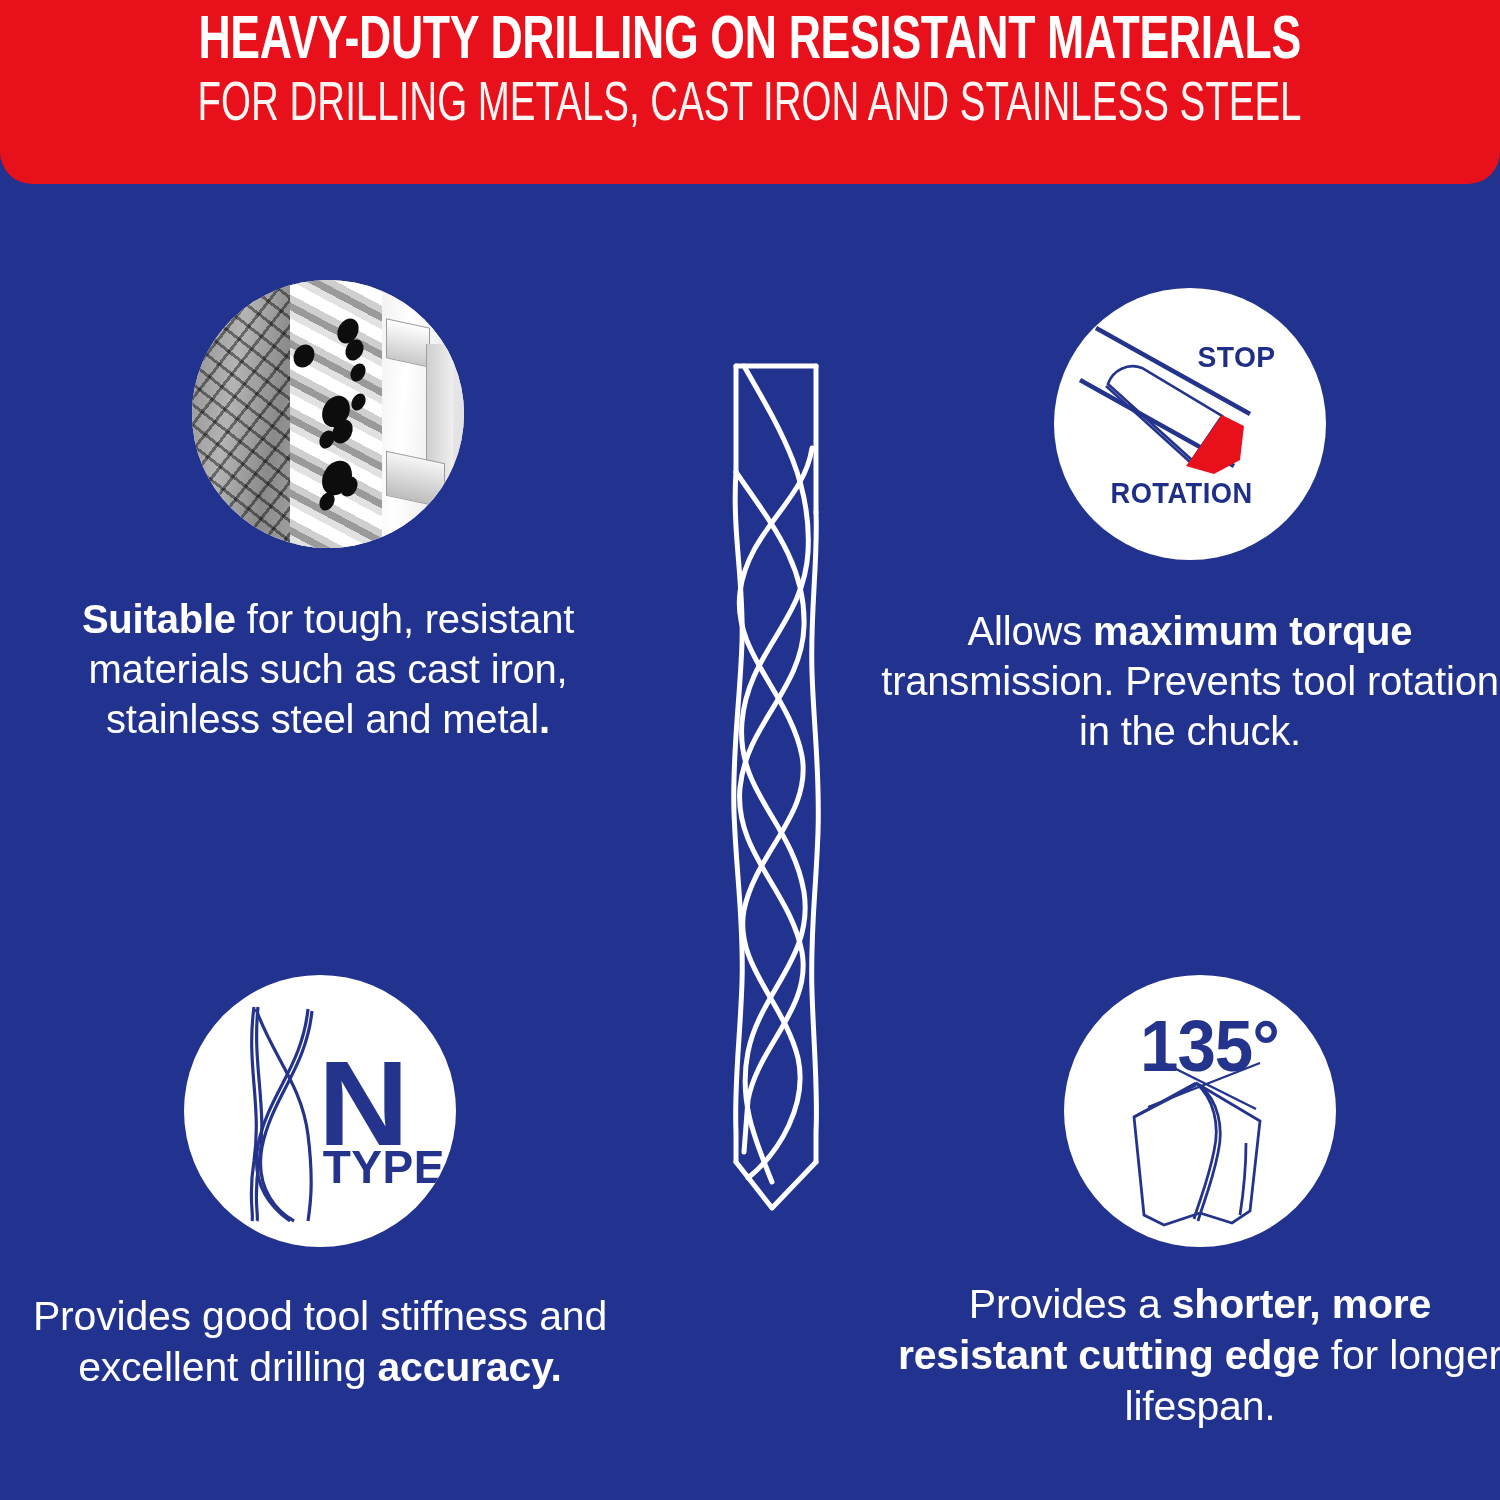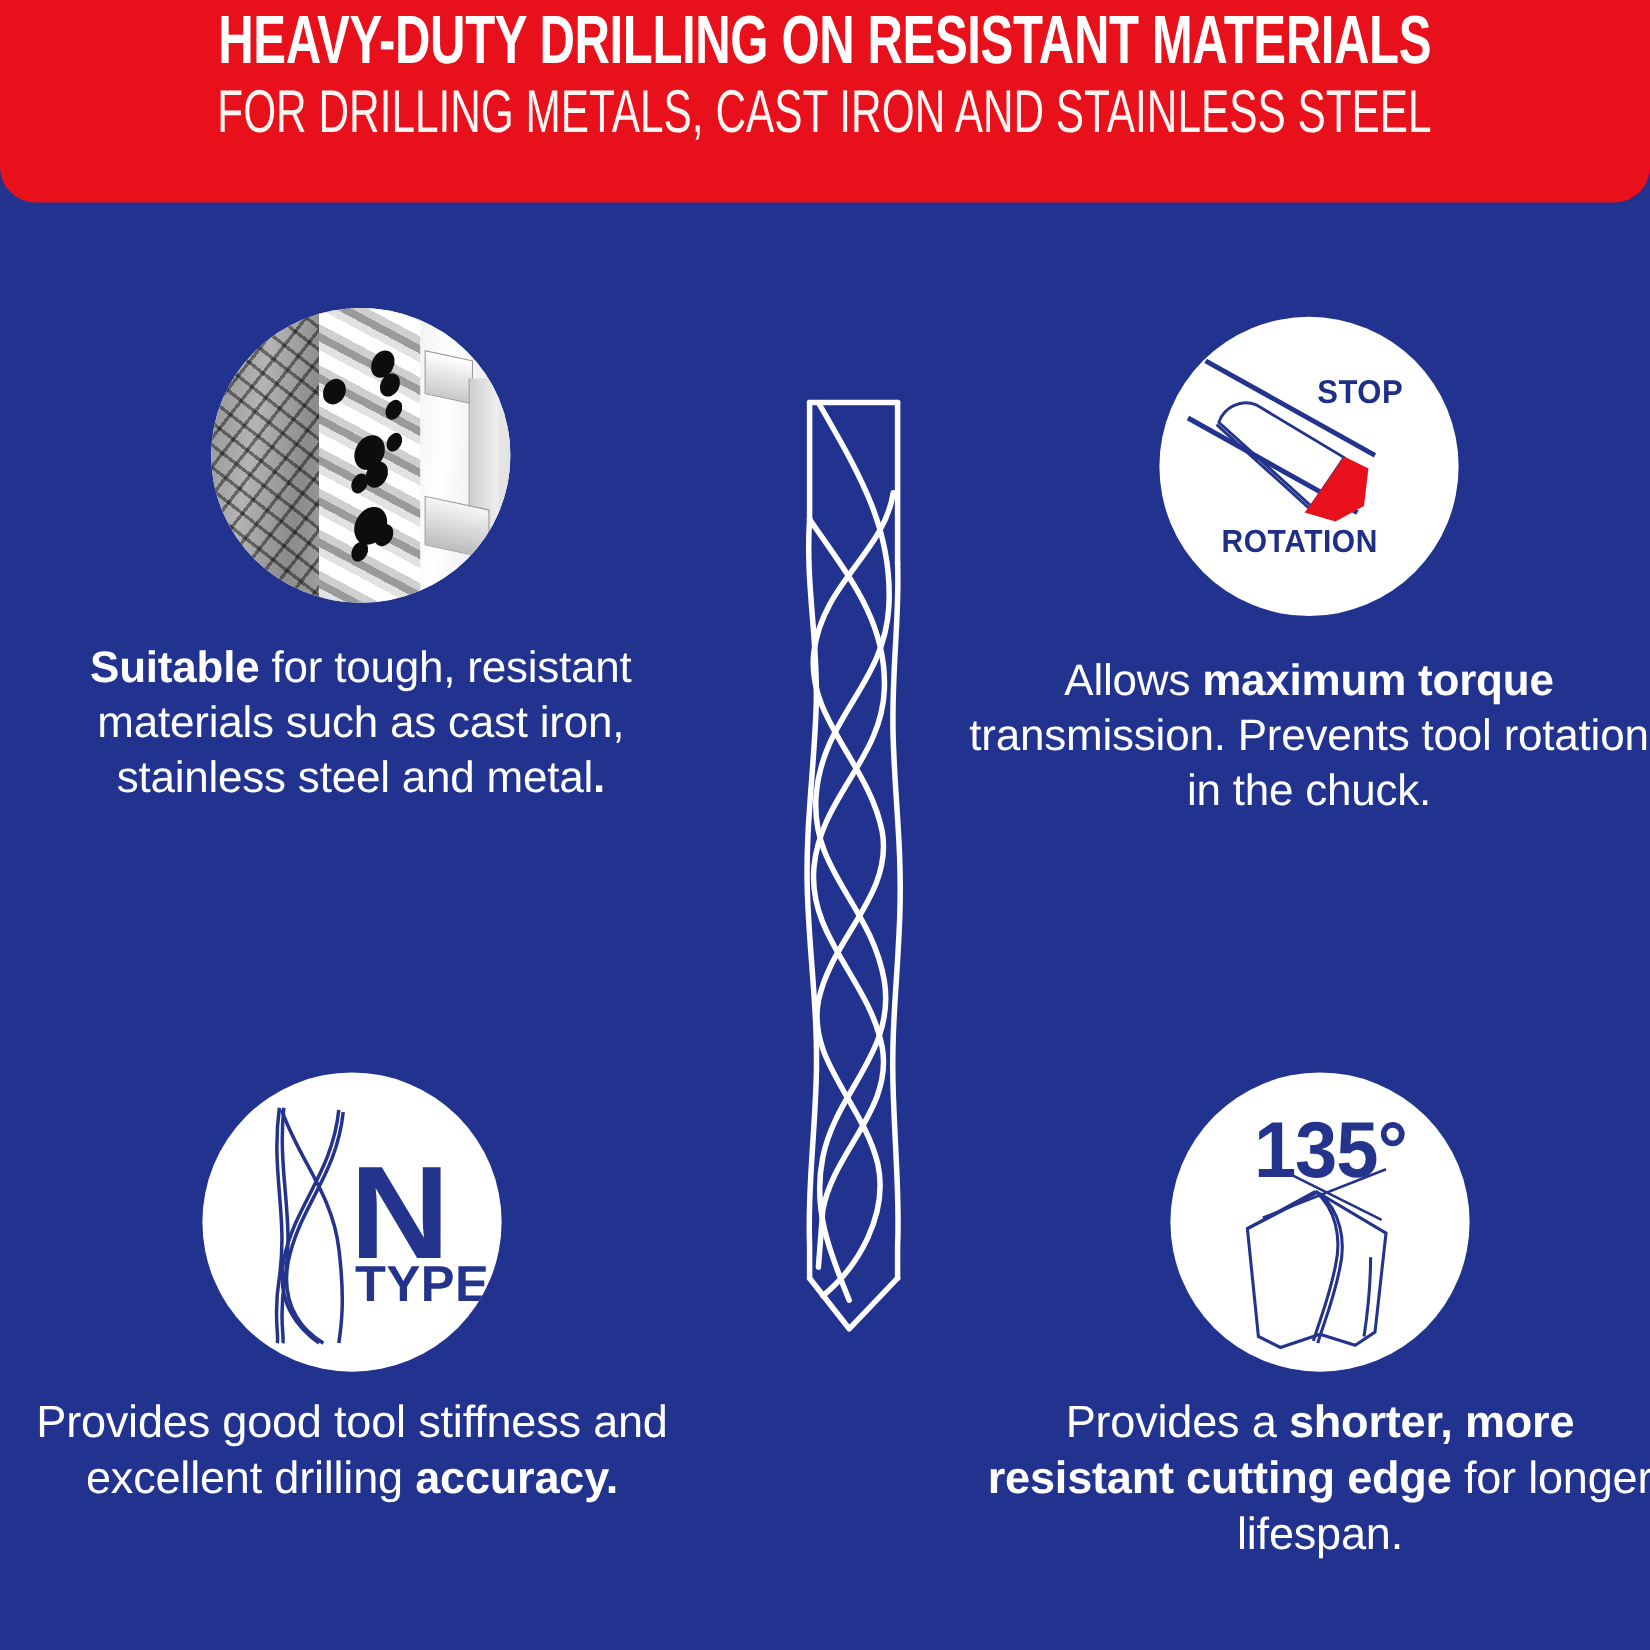--- a/index.html
+++ b/index.html
@@ -54,20 +54,21 @@
     margin-top:4px;
   }
 
   
   .feature {
     position:absolute;
     width:620px;
     display:flex;
     flex-direction:column;
     align-items:center;
+    gap:12px;
   }
   .f-tl { left:18px;  top:280px; }
   .f-tr { left:880px; top:288px; }
   .f-bl { left:10px;  top:975px; }
   .f-br { left:890px; top:975px; }
 
   .badge {
     width:272px; height:272px;
     border-radius:50%;
     background:#FFFFFF;
@@ -81,21 +82,21 @@
     margin-top:34px;
     color:#FFFFFF;
     font-size:40px;
     line-height:50px;
     text-align:center;
     letter-spacing:-0.2px;
     width:100%;
   }
   .caption b { font-weight:bold; }
 
-  .f-bl .caption { margin-top:20px; font-size:41px; line-height:51px; }
+  .f-bl .caption { margin-top:32px; font-size:41px; line-height:51px; }
   .f-br .caption { margin-top:20px; font-size:41px; line-height:51px; }
 
   
   .photo-stack { position:absolute; inset:0; }
   .ph-diamond {
     position:absolute; left:0; top:0; width:40%; height:100%;
     background:
       repeating-linear-gradient(38deg, rgba(0,0,0,.42) 0 3px, rgba(0,0,0,0) 3px 16px),
       repeating-linear-gradient(-52deg, rgba(0,0,0,.42) 0 3px, rgba(0,0,0,0) 3px 16px),
       linear-gradient(100deg,#8d8d8d 0%,#b4b4b4 38%,#8a8a8a 70%,#a6a6a6 100%);

